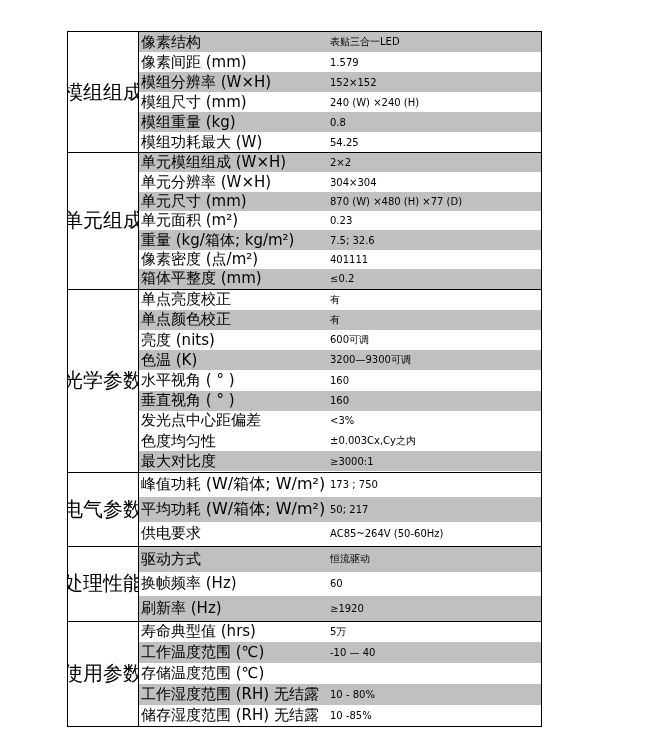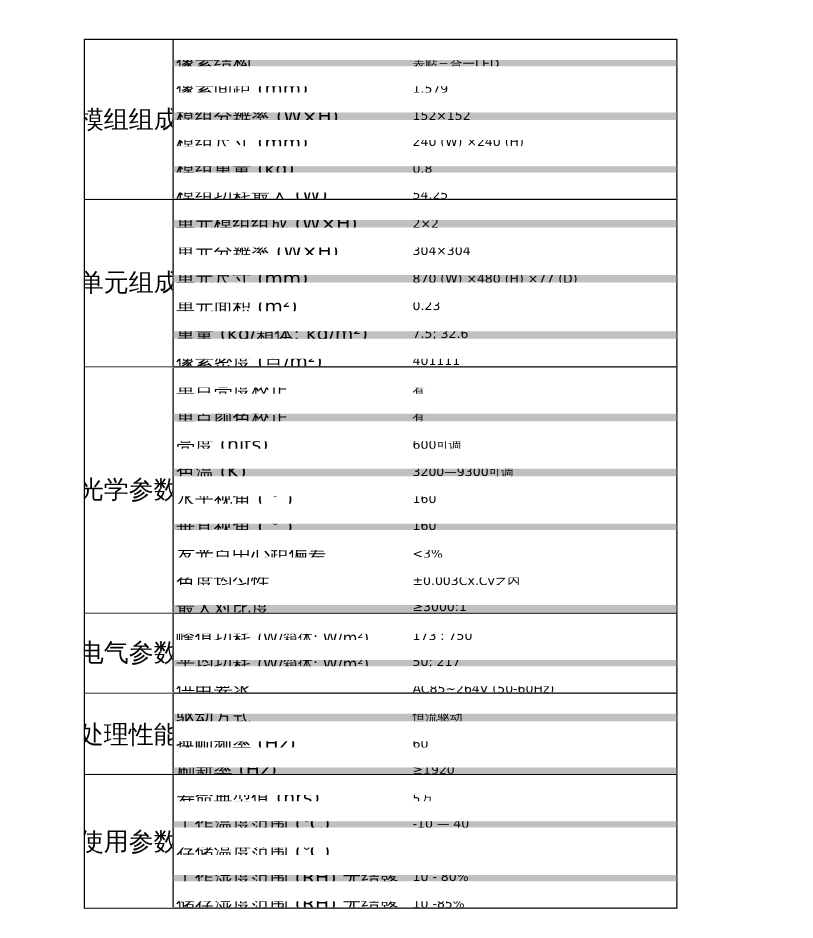--- a/index.html
+++ b/index.html
@@ -51,36 +51,35 @@
     display: flex;
     flex-direction: column;
     min-width: 0;
   }
   .row {
     flex: 1 1 0;
     display: flex;
     align-items: center;
     overflow: hidden;
     min-height: 0;
-    margin-top: 16px;
   }
   .row.shaded {
     background: #c0c0c0;
   }
   .param-cell {
     flex: 0 0 191px;
     width: 191px;
     padding-left: 2px;
     box-sizing: border-box;
     font-size: 15px;
     white-space: nowrap;
     overflow: hidden;
   }
   .param-cell .sub {
-    font-size: 12px;
+    font-size: 16px;
   }
   .value-cell {
     flex: 1 1 auto;
     font-size: 10px;
     white-space: nowrap;
     overflow: hidden;
   }
 </style>
 </head>
 <body>
@@ -135,20 +134,24 @@
           <div class="value-cell">0.23</div>
         </div>
         <div class="row shaded">
           <div class="param-cell"><span>重量 (kg/箱体; kg/m²)</span></div>
           <div class="value-cell">7.5; 32.6</div>
         </div>
         <div class="row">
           <div class="param-cell"><span>像素密度 (点/m²)</span></div>
           <div class="value-cell">401111</div>
         </div>
+        <div class="row shaded">
+          <div class="param-cell"><span>箱体平整度 (mm)</span></div>
+          <div class="value-cell">≤0.2</div>
+        </div>
       </div>
     </div>
     <div class="section" style="flex-grow: 10;">
       <div class="section-label-cell">光学参数</div>
       <div class="rows">
         <div class="row">
           <div class="param-cell"><span>单点亮度校正</span></div>
           <div class="value-cell">有</div>
         </div>
         <div class="row shaded">

